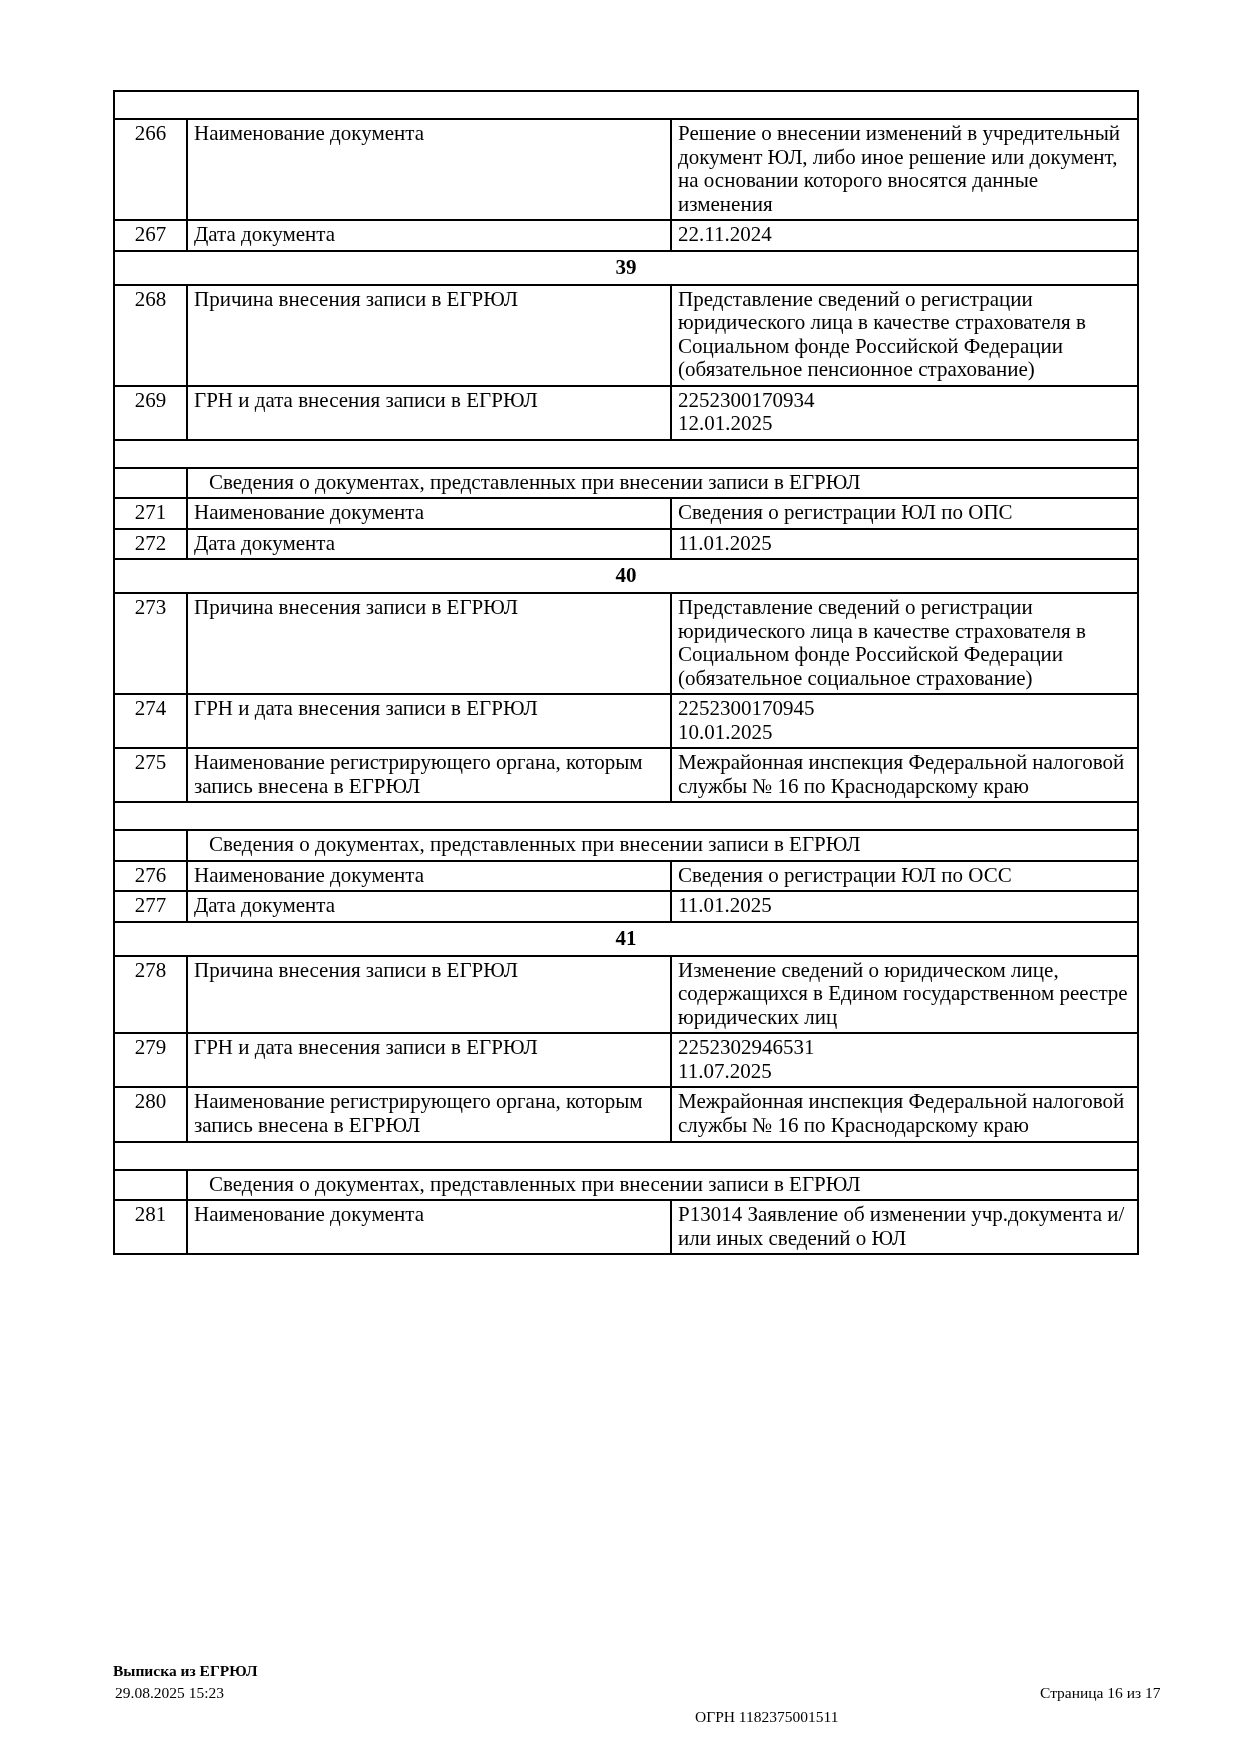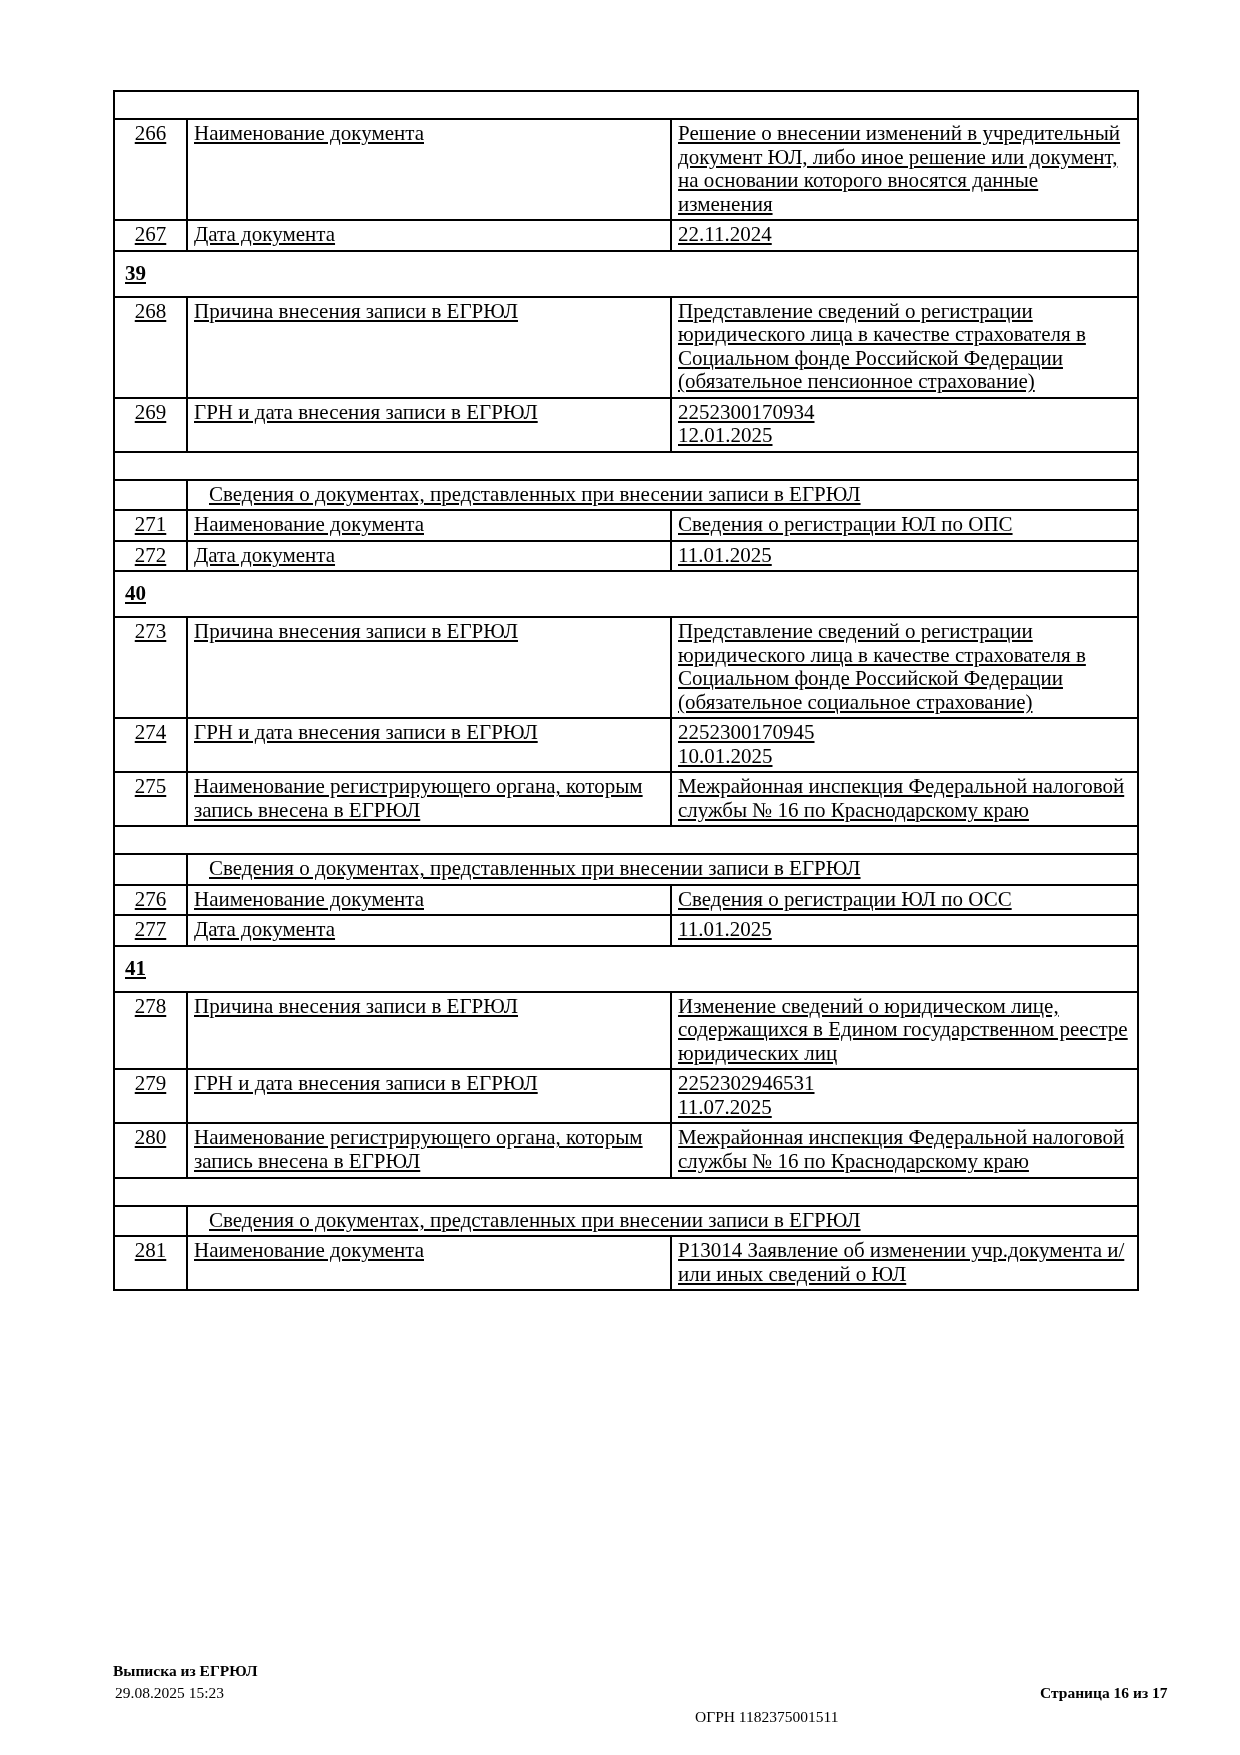--- a/index.html
+++ b/index.html
@@ -8,21 +8,20 @@
     background: #ffffff;
     position: relative;
     font-family: "Liberation Serif", serif;
     color: #000;
     overflow: hidden;
   }
   .table-wrap {
     position: absolute;
     left: 113px; top: 90px;
     width: 1024px;
-    text-decoration: underline;
   }
   table.egrul {
     border-collapse: collapse;
     width: 100%;
     table-layout: fixed;
   }
   table.egrul td {
     border: 2px solid #000;
     padding: 2px 6px 3px 6px;
     font-size: 21px;
@@ -31,37 +30,37 @@
     word-wrap: break-word;
   }
   td.num {
     text-align: center;
     padding-left: 2px;
     padding-right: 2px;
   }
   td.value { white-space: pre-line; }
   tr.spacer td { height: 26px; padding: 0; }
   tr.section td {
-    text-align: left;
+    text-align: center;
     font-weight: bold;
     height: 24px;
-    padding: 10px;
+    padding: 4px;
     border-radius: 9px;
   }
   tr.subheader td.text { padding-left: 21px; }
   .footer-item {
     position: absolute;
     font-size: 15.5px;
     line-height: 1.2;
     white-space: nowrap;
   }
   .footer-doc-type { left: 113px; top: 1662px; font-weight: bold; }
   .footer-generated { left: 115px; top: 1684px; }
   .footer-ogrn { left: 695px; top: 1684px; margin-top: 24px; }
-  .footer-page { left: 1040px; top: 1684px; font-weight: bold; }
+  .footer-page { left: 1040px; top: 1684px; }
 </style>
 </head>
 <body>
 
 <div class="table-wrap">
   <table class="egrul">
     <colgroup>
       <col style="width:73px">
       <col style="width:484px">
       <col style="width:467px">

